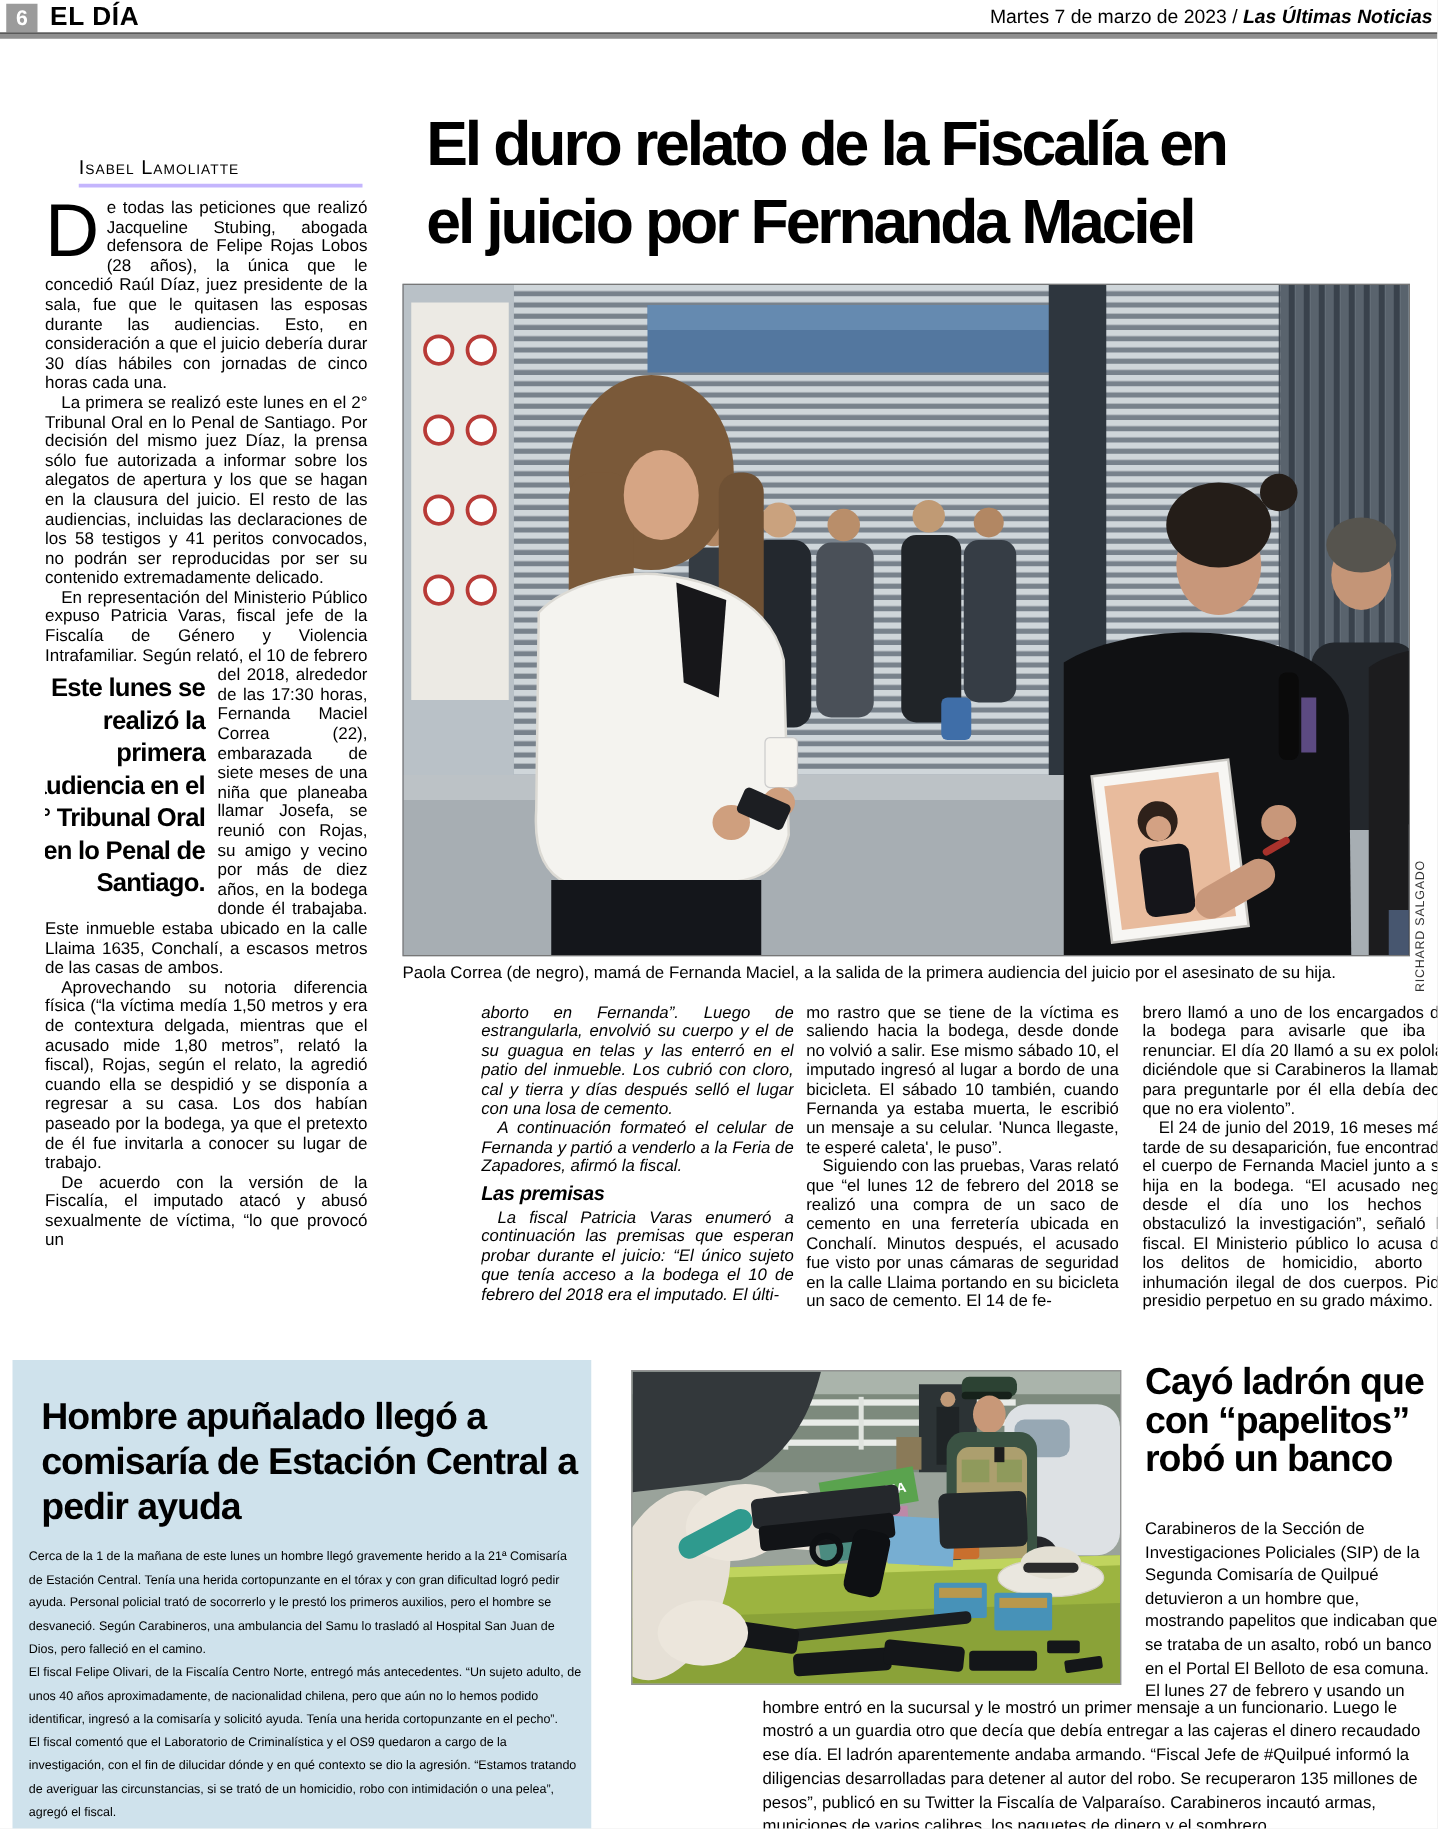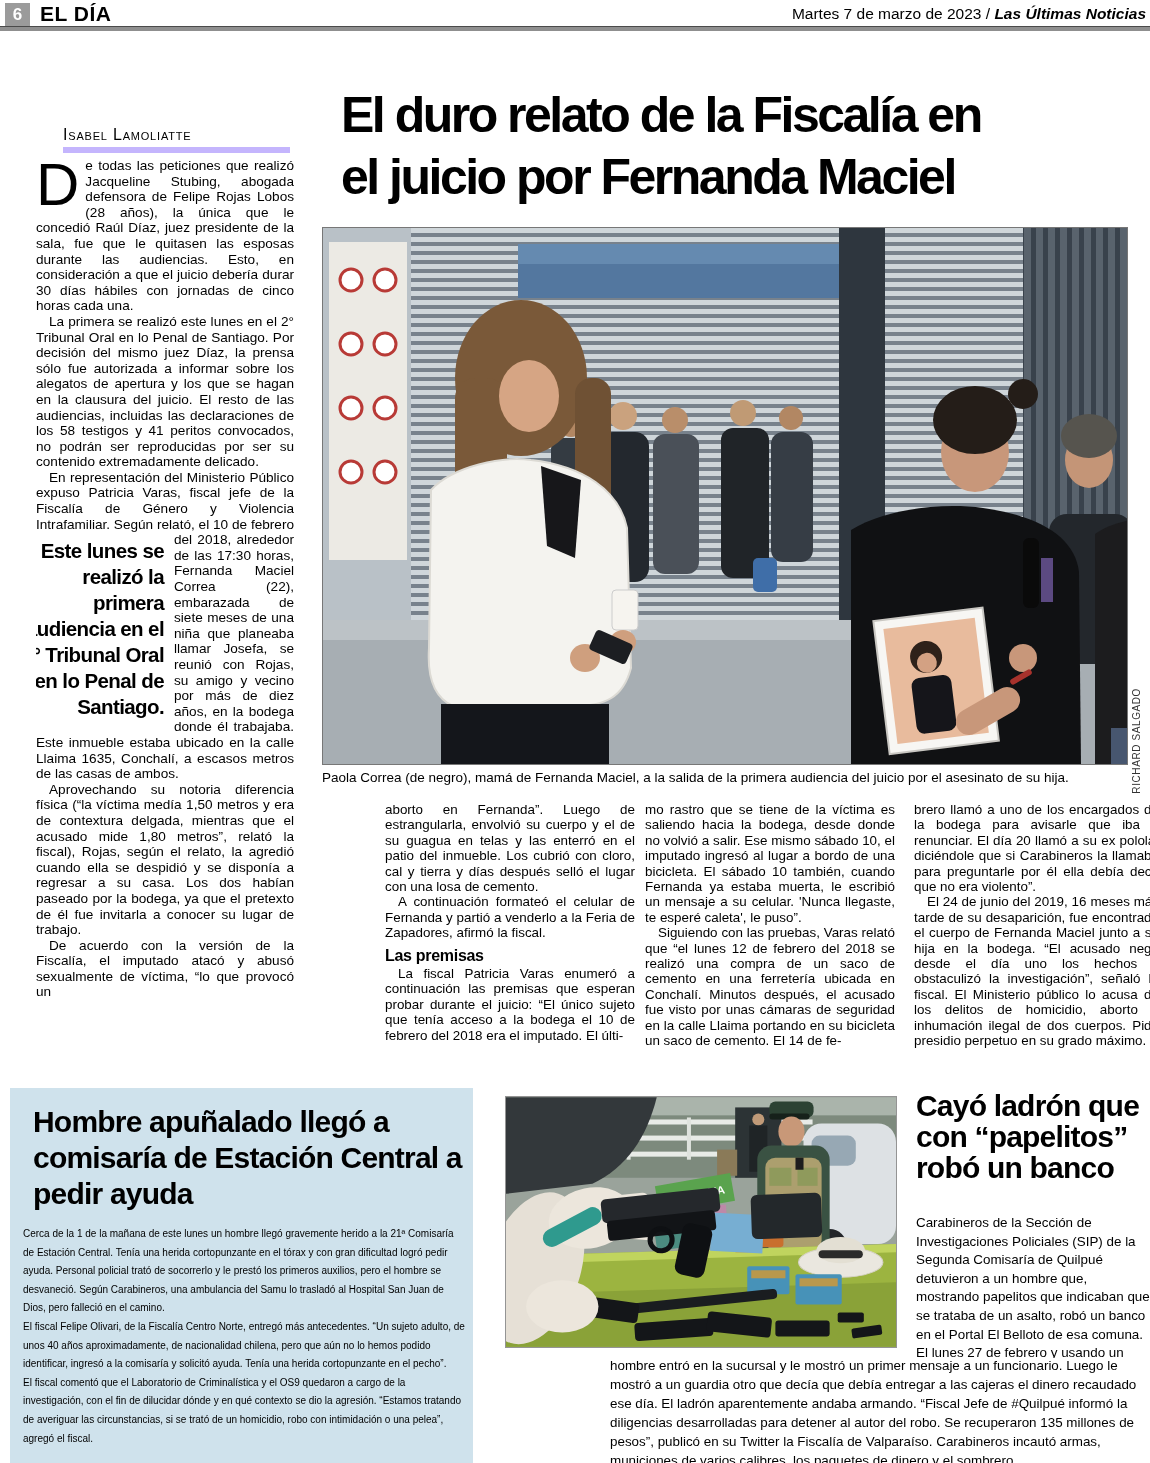--- a/index.html
+++ b/index.html
@@ -13,45 +13,45 @@
   .masthead{left:40px;top:1px;font-size:21px;font-weight:bold;letter-spacing:.5px;line-height:25px;}
   .dateline{right:4px;top:3px;font-size:15.5px;line-height:22px;white-space:nowrap;}
   .dateline .bold{font-weight:bold;font-style:italic;}
   .header-rule{left:0;top:26px;width:1150px;height:4px;background:#8f8f8f;border-top:1.5px solid #4a4a4a;}
 
   
   .kicker{left:320px;top:46px;width:820px;font-size:19px;line-height:24px;letter-spacing:-.2px;}
   .headline{left:317px;top:84px;font-weight:bold;letter-spacing:-2.5px;margin-left:24px;}
   .headline div{font-size:50px;line-height:62px;white-space:nowrap;}
   .byline{left:63px;top:126px;width:227px;font-variant:small-caps;font-size:16px;letter-spacing:.8px;
-          border-bottom:6px solid #c4b5fd;padding-bottom:3px;}
+          border-bottom:3px solid #c4b5fd;padding-bottom:3px;}
 
   .colL{left:36px;top:158px;width:258px;height:920px;overflow:hidden;
         font-size:13.6px;line-height:15.6px;text-align:justify;}
   .colL p,.ucol p{margin:0;}
   .ind{text-indent:13px;}
   .dropcap{float:left;font-size:60px;line-height:47px;padding:3px 6px 0 0;}
   .pullquote{float:left;width:150px;margin:6px 10px 4px -22px;font-weight:bold;
              font-size:20.5px;line-height:26px;text-align:right;letter-spacing:-.6px;text-indent:0;}
 
   .photo1{left:322px;top:227px;width:804px;height:536px;border:1px solid #777;background:#aab3ba;}
   .photo1 svg,.photo2 svg{display:block;}
   .caption{left:322px;top:769px;width:808px;font-size:13.5px;line-height:17px;}
   .credit{left:1131px;top:688px;writing-mode:vertical-rl;transform:rotate(180deg);
           font-size:10px;letter-spacing:.6px;color:#333;}
 
   .ucol{top:802px;height:282px;overflow:hidden;font-size:13.4px;line-height:15.4px;text-align:justify;}
-  .ucol1{left:385px;width:250px;}
+  .ucol1{left:385px;width:250px;font-style:italic;}
   .ucol2{left:645px;width:250px;}
   .ucol3{left:914px;width:245px;}
   .subhead{font-size:16px;font-weight:bold;letter-spacing:-.3px;margin:7px 0 3px 0 !important;text-align:left;}
 
   
   .bluebox{left:10px;top:1088px;width:463px;height:375px;background:#cfe2ec;box-sizing:border-box;
-           padding:16px 12px 0 13px;}
+           padding:28px 12px 0 13px;}
   .box-headline{font-size:30px;line-height:36px;font-weight:bold;letter-spacing:-.8px;width:430px;margin:0 0 13px 10px;}
   .box-body p{margin:0;font-size:10px;line-height:18.6px;width:444px;}
 
   .photo2{left:505px;top:1096px;width:390px;height:250px;border:1px solid #949494;background:#9aa39b;}
 
   .rob-headline{left:916px;top:1090px;width:236px;font-size:30px;line-height:31px;font-weight:bold;letter-spacing:-.8px;}
   .rob-body{left:916px;top:1214px;width:238px;height:144px;overflow:hidden;
             font-size:13.4px;line-height:18.6px;}
   .rob-cont{left:610px;top:1356px;width:543px;height:107px;overflow:hidden;
             font-size:13.4px;line-height:19px;}

